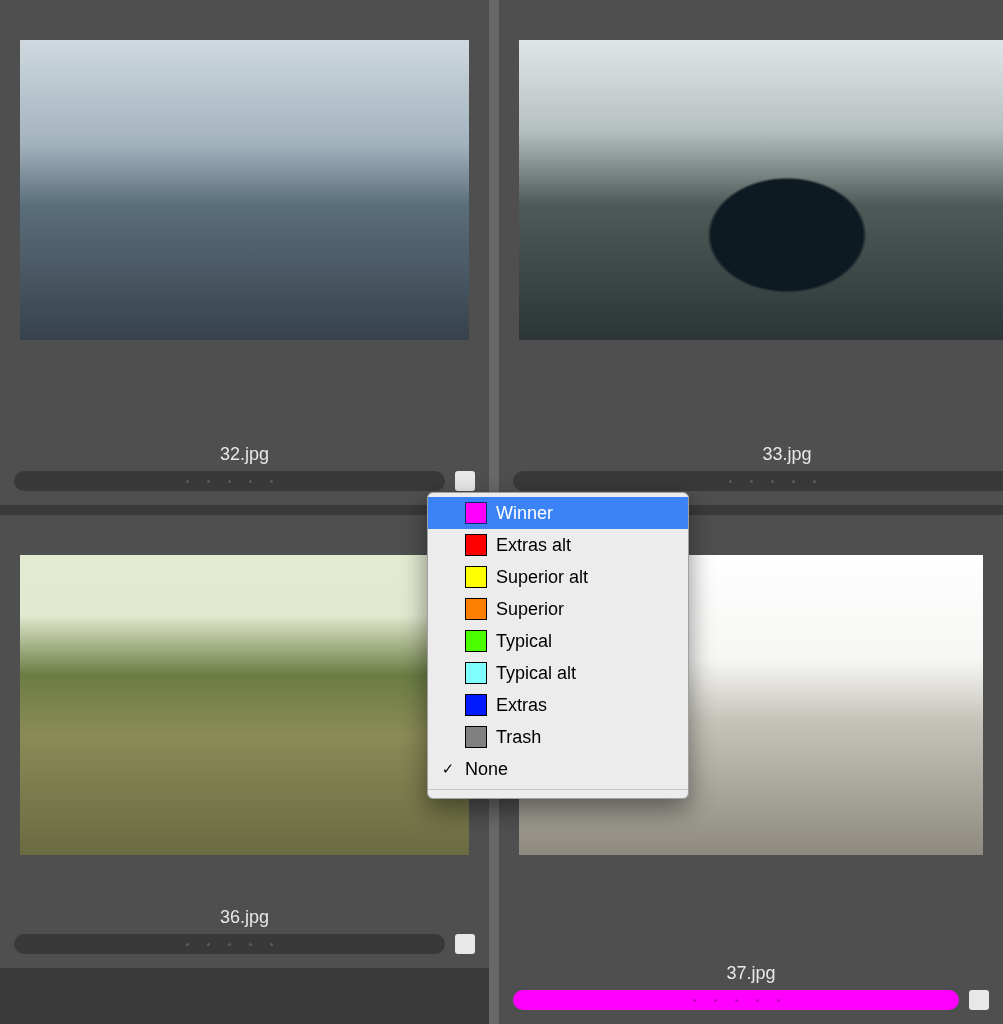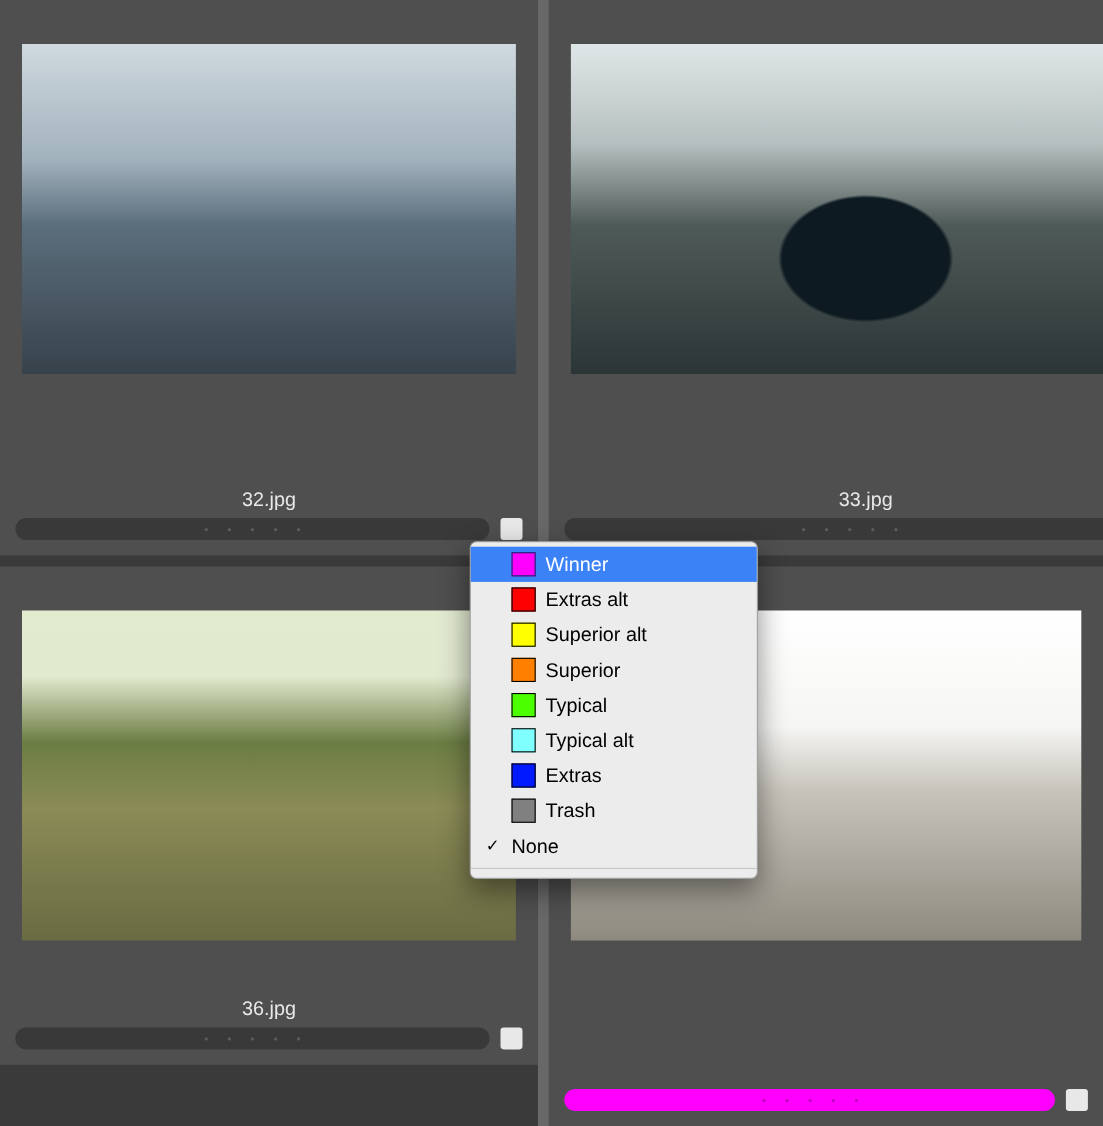--- a/index.html
+++ b/index.html
@@ -164,20 +164,21 @@
             <span class="dot"></span>
         </div>
         <div class="swatch"></div>
       </div>
     </div>
   </div>
 
   <div class="cell br">
     <div class="thumb p37"></div>
     <div class="footer">
+      <div class="fname">37.jpg</div>
       <div class="bar-row">
         <div class="bar mag">
           <span class="dot"></span>
             <span class="dot"></span>
             <span class="dot"></span>
             <span class="dot"></span>
             <span class="dot"></span>
         </div>
         <div class="swatch"></div>
       </div>

